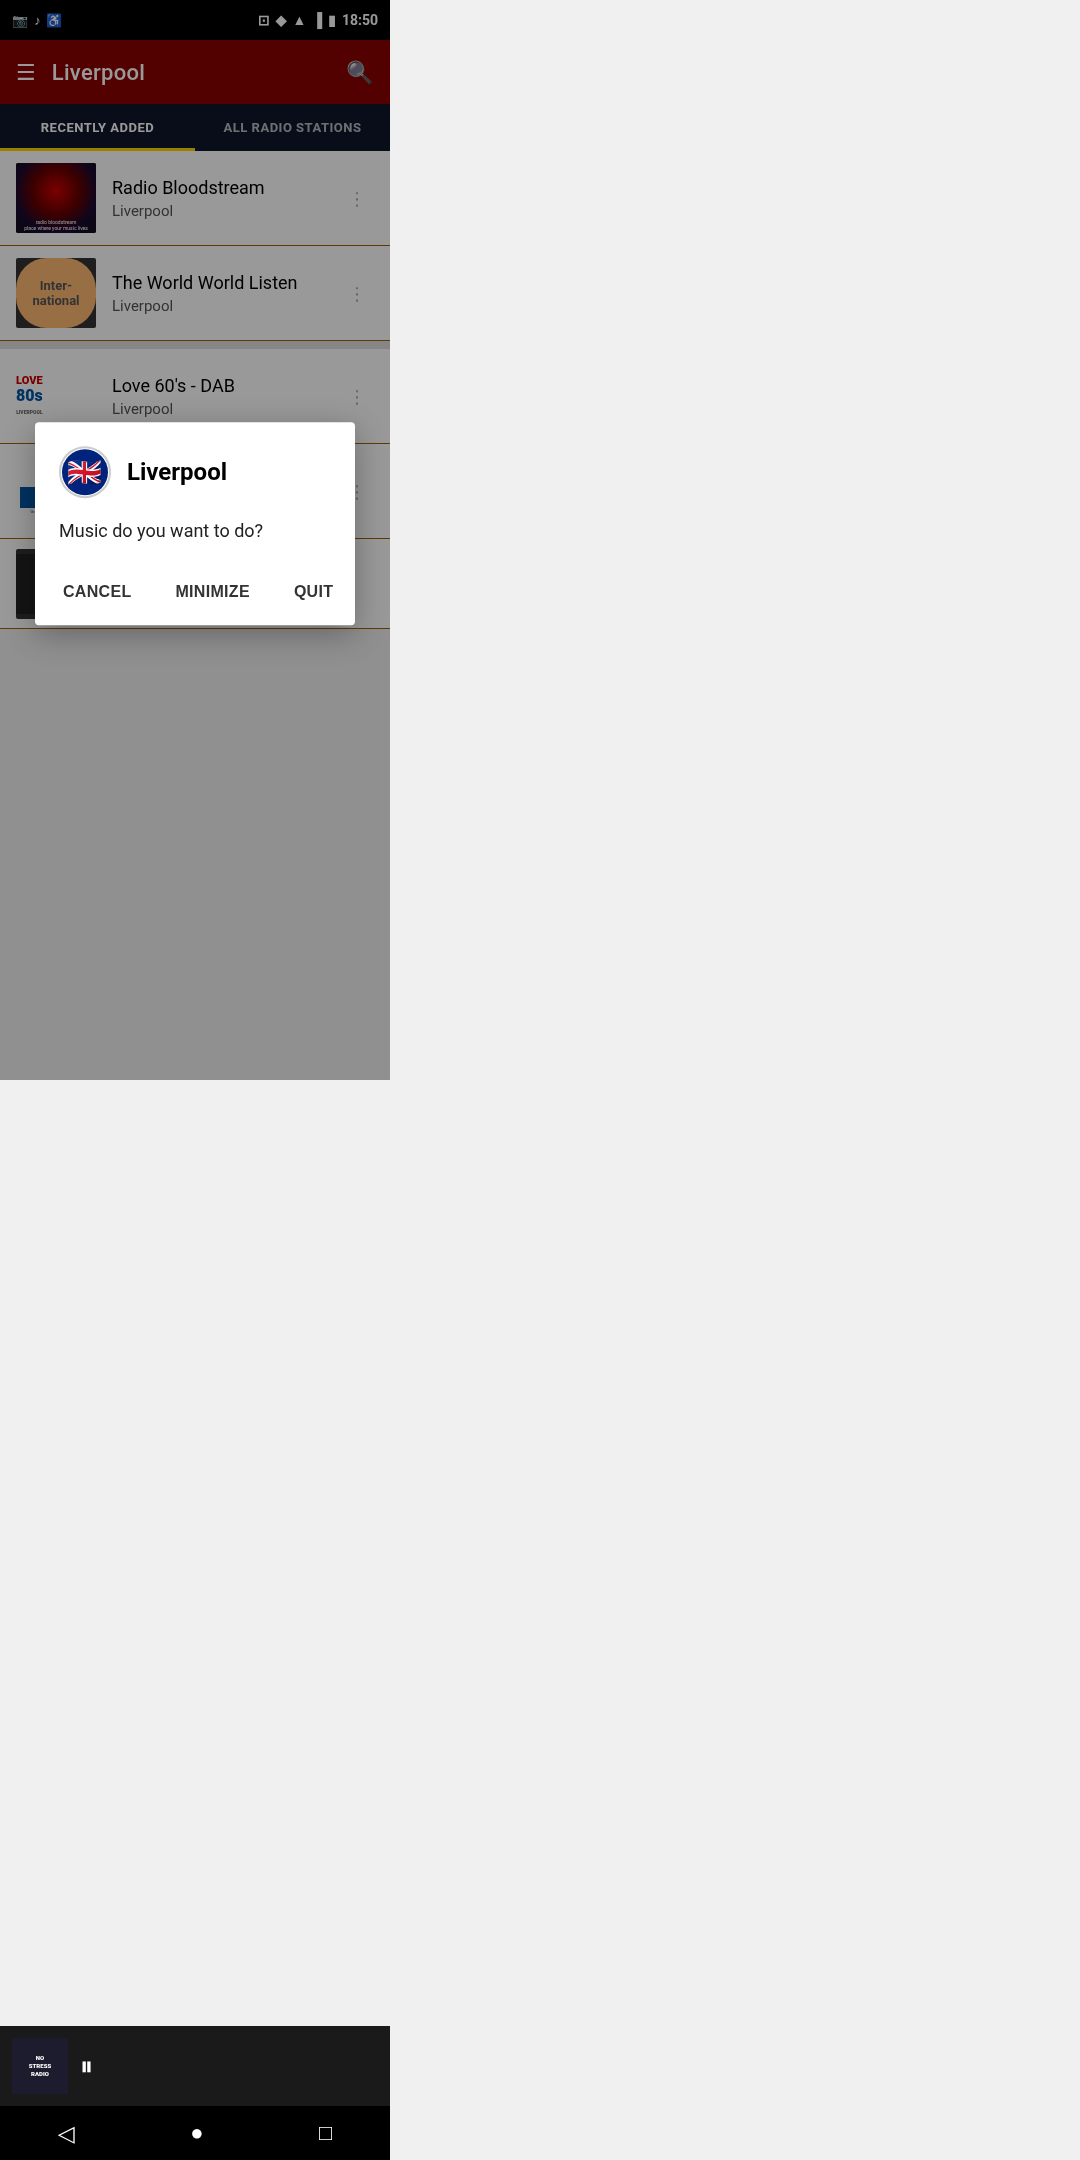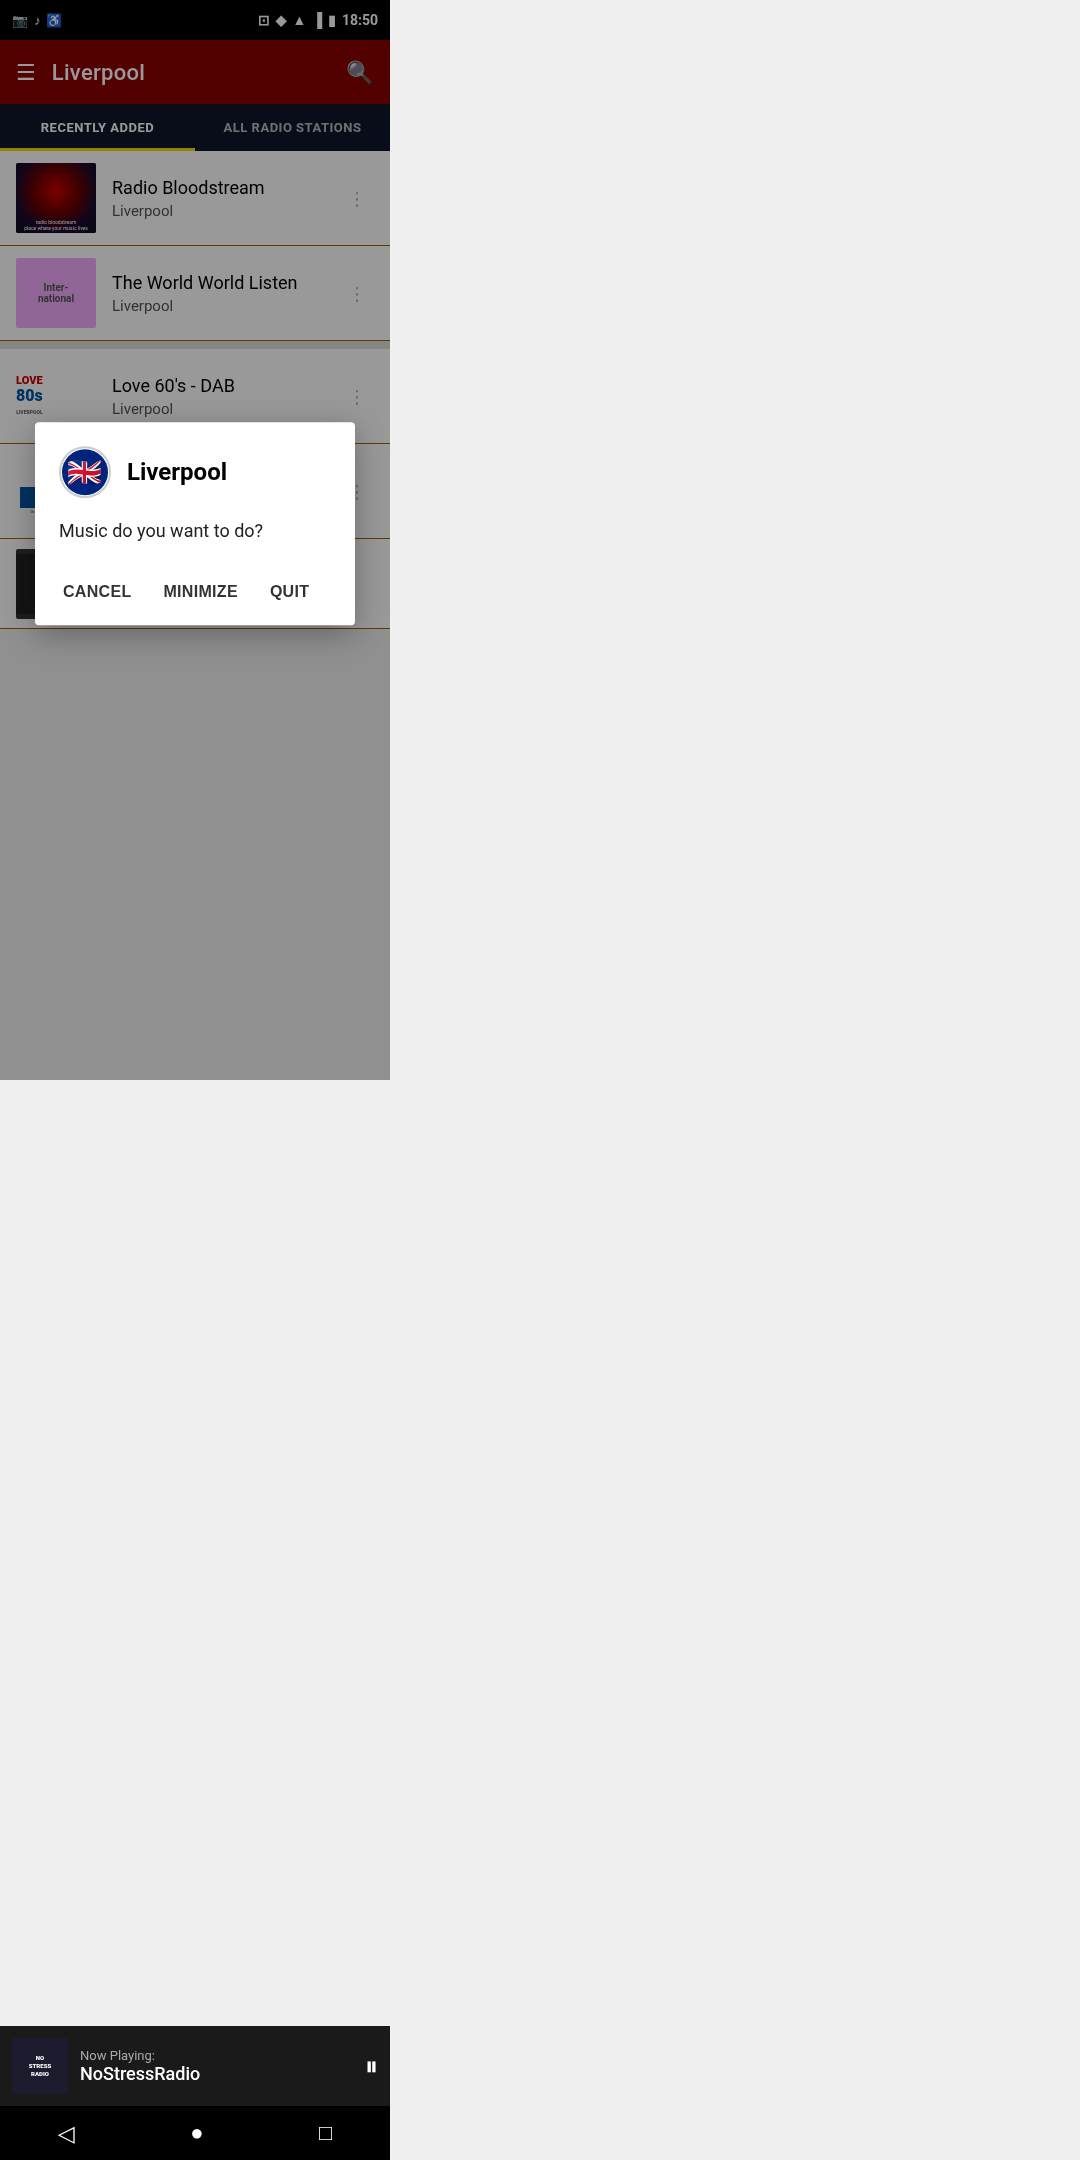--- a/index.html
+++ b/index.html
@@ -138,29 +138,30 @@
       font-size: 5px;
       text-align: center;
       padding: 2px;
       line-height: 1.2;
     }
 
     
     .thumb-world {
       width: 100%;
       height: 100%;
-      background: #f0abfc;
+      background: #fdba74;
       display: flex;
       align-items: center;
       justify-content: center;
       color: #555;
-      font-size: 10px;
+      font-size: 13px;
       font-weight: bold;
       text-align: center;
       padding: 4px;
+      border-radius: 31px;
     }
 
     
     .thumb-love80s {
       width: 100%;
       height: 100%;
       background: #fff;
       display: flex;
       align-items: center;
       justify-content: flex-start;
@@ -363,21 +364,21 @@
     .dialog-message {
       font-size: 18px;
       color: #222;
       margin-bottom: 32px;
       line-height: 1.4;
     }
 
     .dialog-actions {
       display: flex;
       justify-content: flex-start;
-      gap: 24px;
+      gap: 36px;
     }
 
     .dialog-btn {
       font-size: 16px;
       font-weight: 700;
       color: #333;
       cursor: pointer;
       padding: 8px 4px;
       letter-spacing: 0.3px;
       background: none;
@@ -506,24 +507,20 @@
     <button class="dialog-btn">CANCEL</button>
     <button class="dialog-btn">MINIMIZE</button>
     <button class="dialog-btn">QUIT</button>
   </div>
 </div>
 
 <div class="now-playing">
   <div class="now-playing-thumb">
     <div class="nostress-thumb">NO<br>STRESS<br>RADIO</div>
   </div>
-  <div class="now-playing-info">
-    <div class="now-playing-label">Now Playing:</div>
-    <div class="now-playing-name">NoStressRadio</div>
-  </div>
   <div class="now-playing-pause">⏸</div>
 </div>
 
 <div class="nav-bar">
   <div class="nav-btn">◁</div>
   <div class="nav-btn">●</div>
   <div class="nav-btn">□</div>
 </div>
 
 </body></html>

